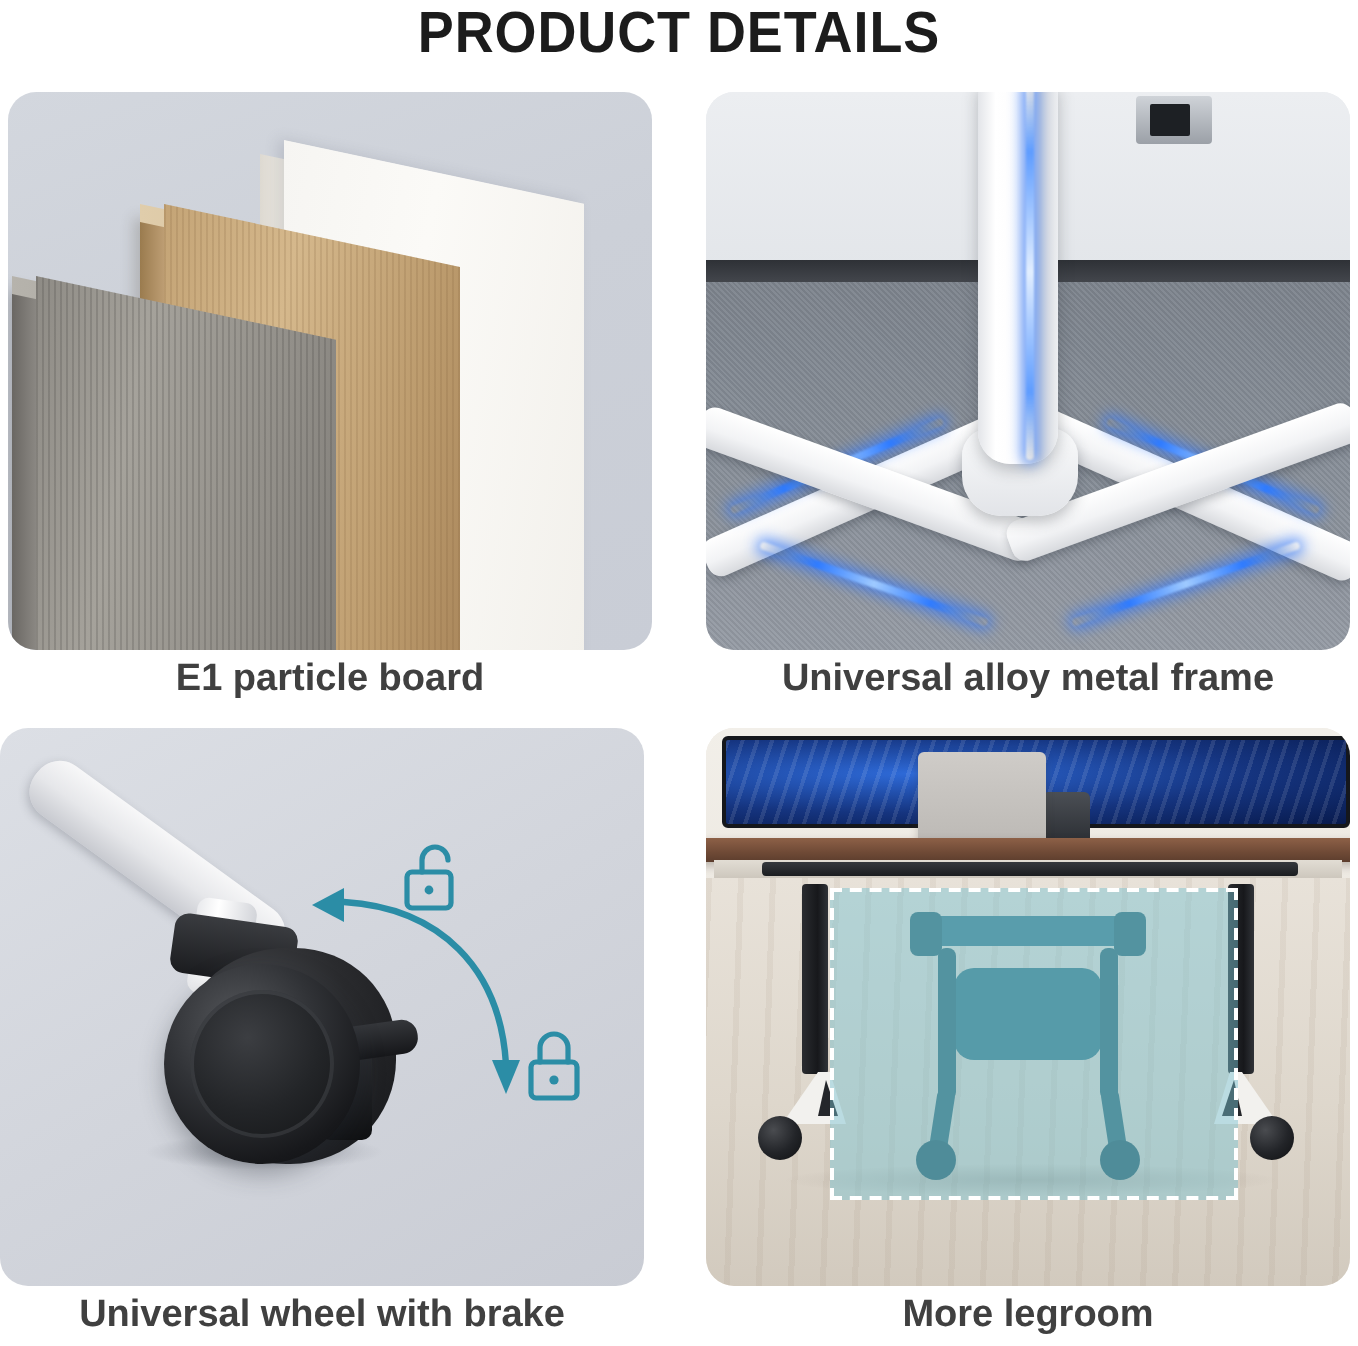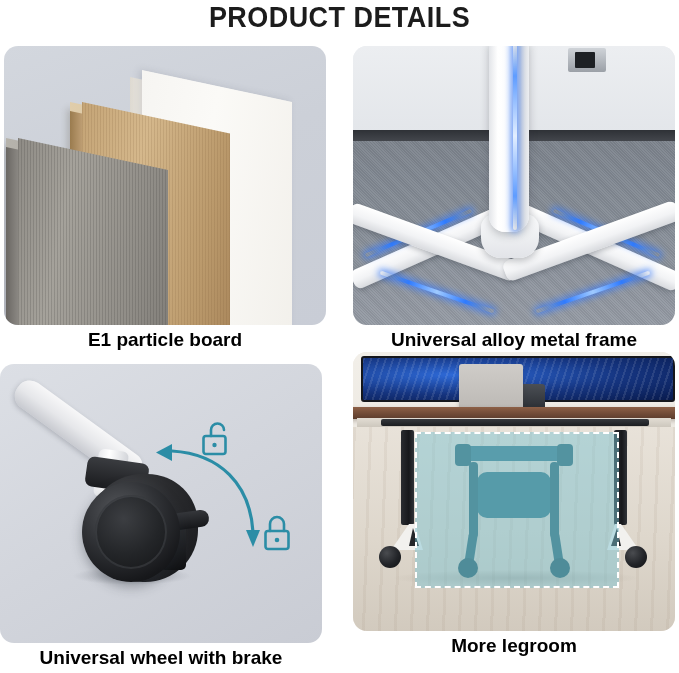--- a/index.html
+++ b/index.html
@@ -43,38 +43,38 @@
     height: 629px;
   }
   .card {
     position: absolute;
     width: 322px;
     height: 279px;
   }
   .card.c1 { left: 4px;   top: 2px; }
   .card.c2 { left: 353px; top: 2px; }
   .card.c3 { left: 0;   top: 320px; }
-  .card.c4 { left: 353px; top: 308px; }
+  .card.c4 { left: 353px; top: 320px; }
 
   .photo {
     position: relative;
     width: 322px;
     height: 279px;
     border-radius: 14px;
     overflow: hidden;
   }
   .caption {
     position: absolute;
     top: 283px;
     left: 0;
     width: 322px;
     text-align: center;
     font-size: 19px;
     font-weight: bold;
-    color: #000000;
+    color: #404040;
     white-space: nowrap;
   }
 
   
   .p1 {
     background: linear-gradient(160deg, #d3d7de 0%, #ccd0d8 45%, #c9cdd6 100%);
   }
   .board {
     position: absolute;
     transform-origin: left top;

